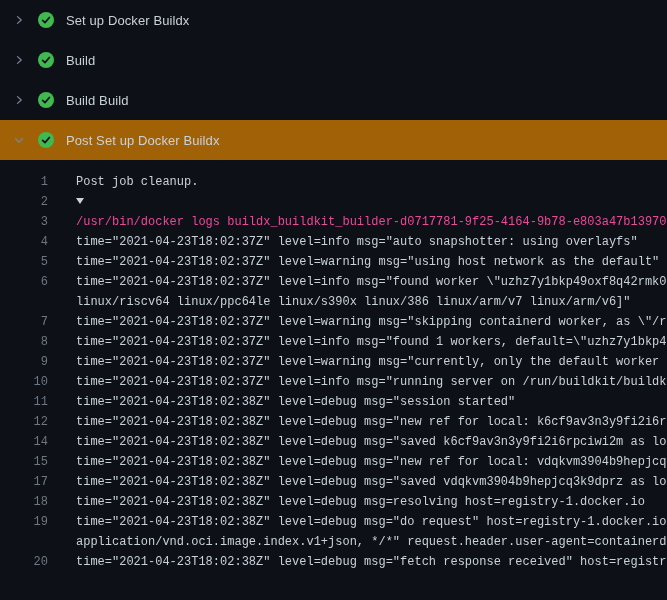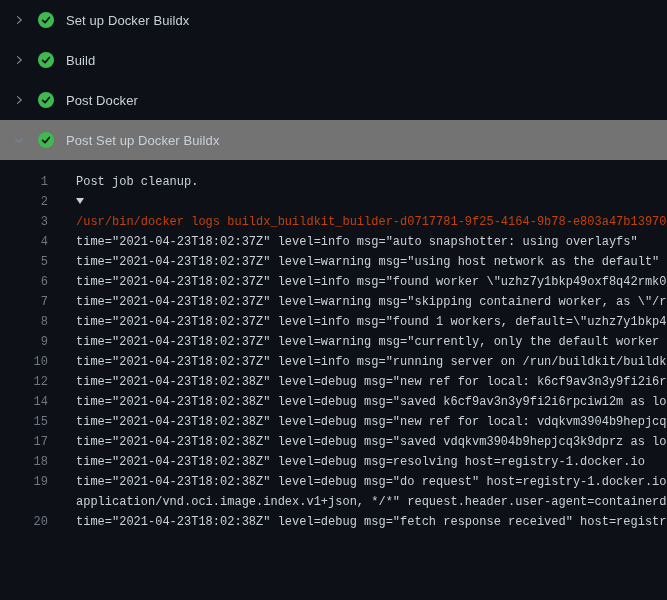--- a/index.html
+++ b/index.html
@@ -8,21 +8,21 @@
     background:#0d1117;
   }
   .app { width:667px; height:600px; overflow:hidden;border-radius:22px; }
 
   
   .steps { font-family:"Liberation Sans", sans-serif; }
   .step {
     height:40px; display:flex; align-items:center;
     padding-left:12px; cursor:pointer; color:#c9d1d9;
   }
-  .step.expanded { background:#737373; }
+  .step.expanded { background:#a16207; }
   .chev {
     width:14px; height:16px; display:flex; align-items:center; justify-content:center;
     color:#768390; margin-right:12px; flex:0 0 auto;
   }
   .step.expanded .chev svg { transform:rotate(90deg); }
   .check { width:16px; height:16px; margin-right:12px; flex:0 0 auto; display:flex; }
   .step-label { font-size:13px; font-weight:500; letter-spacing:0.1px; }
 
   
   .log {
@@ -33,21 +33,21 @@
   .log-row { display:flex; height:20px; }
   .ln {
     flex:0 0 48px; text-align:right; color:#6e7681;
     user-select:none; cursor:pointer;
   }
   .lt {
     flex:1 1 auto; margin-left:28px;
     white-space:pre; overflow:hidden;
     color:#c9d1d9;
   }
-  .lt.command { color:#c2410c; }
+  .lt.command { color:#ec4899; }
   .lt.group { cursor:pointer; }
   .tri {
     display:inline-block; width:0; height:0;
     border-left:4px solid transparent; border-right:4px solid transparent;
     border-top:6px solid #c9d1d9;
     margin-right:7px; position:relative; top:-1px;
   }
 </style>
 </head>
 <body>
@@ -87,21 +87,21 @@
       <svg width="12" height="12" viewBox="0 0 16 16" fill="none">
         <path d="M6 3.5L11 8l-5 4.5" stroke="currentColor" stroke-width="1.7" stroke-linecap="round" stroke-linejoin="round"></path>
       </svg>
     </span>
     <span class="check">
       <svg width="16" height="16" viewBox="0 0 16 16">
         <circle cx="8" cy="8" r="8" fill="#3fb950"></circle>
         <path d="M4.6 8.3l2.4 2.3 4.4-5.1" stroke="#0d1117" stroke-width="1.7" fill="none" stroke-linecap="round" stroke-linejoin="round"></path>
       </svg>
     </span>
-    <span class="step-label">Post Docker</span>
+    <span class="step-label">Build Build</span>
   </div>
       <div class="step expanded">
     <span class="chev">
       <svg width="12" height="12" viewBox="0 0 16 16" fill="none">
         <path d="M6 3.5L11 8l-5 4.5" stroke="currentColor" stroke-width="1.7" stroke-linecap="round" stroke-linejoin="round"></path>
       </svg>
     </span>
     <span class="check">
       <svg width="16" height="16" viewBox="0 0 16 16">
         <circle cx="8" cy="8" r="8" fill="#3fb950"></circle>
@@ -130,34 +130,42 @@
       </div>
       <div class="log-row">
         <span class="ln">5</span>
         <span class="lt">time="2021-04-23T18:02:37Z" level=warning msg="using host network as the default"</span>
       </div>
       <div class="log-row">
         <span class="ln">6</span>
         <span class="lt">time="2021-04-23T18:02:37Z" level=info msg="found worker \"uzhz7y1bkp49oxf8q42rmk0xjn\", labels=map[org.mobyproject.buildkit.worker.executor:oci]</span>
       </div>
       <div class="log-row">
+        <span class="ln"></span>
+        <span class="lt">linux/riscv64 linux/ppc64le linux/s390x linux/386 linux/arm/v7 linux/arm/v6]"</span>
+      </div>
+      <div class="log-row">
         <span class="ln">7</span>
         <span class="lt">time="2021-04-23T18:02:37Z" level=warning msg="skipping containerd worker, as \"/run/containerd/containerd.sock\" does not exist"</span>
       </div>
       <div class="log-row">
         <span class="ln">8</span>
         <span class="lt">time="2021-04-23T18:02:37Z" level=info msg="found 1 workers, default=\"uzhz7y1bkp49oxf8q42rmk0xjn\""</span>
       </div>
       <div class="log-row">
         <span class="ln">9</span>
         <span class="lt">time="2021-04-23T18:02:37Z" level=warning msg="currently, only the default worker can be used."</span>
       </div>
       <div class="log-row">
         <span class="ln">10</span>
         <span class="lt">time="2021-04-23T18:02:37Z" level=info msg="running server on /run/buildkit/buildkitd.sock"</span>
+      </div>
+      <div class="log-row">
+        <span class="ln">11</span>
+        <span class="lt">time="2021-04-23T18:02:38Z" level=debug msg="session started"</span>
       </div>
       <div class="log-row">
         <span class="ln">12</span>
         <span class="lt">time="2021-04-23T18:02:38Z" level=debug msg="new ref for local: k6cf9av3n3y9fi2i6rpciwi2m"</span>
       </div>
       <div class="log-row">
         <span class="ln">14</span>
         <span class="lt">time="2021-04-23T18:02:38Z" level=debug msg="saved k6cf9av3n3y9fi2i6rpciwi2m as local.sharedKey"</span>
       </div>
       <div class="log-row">

